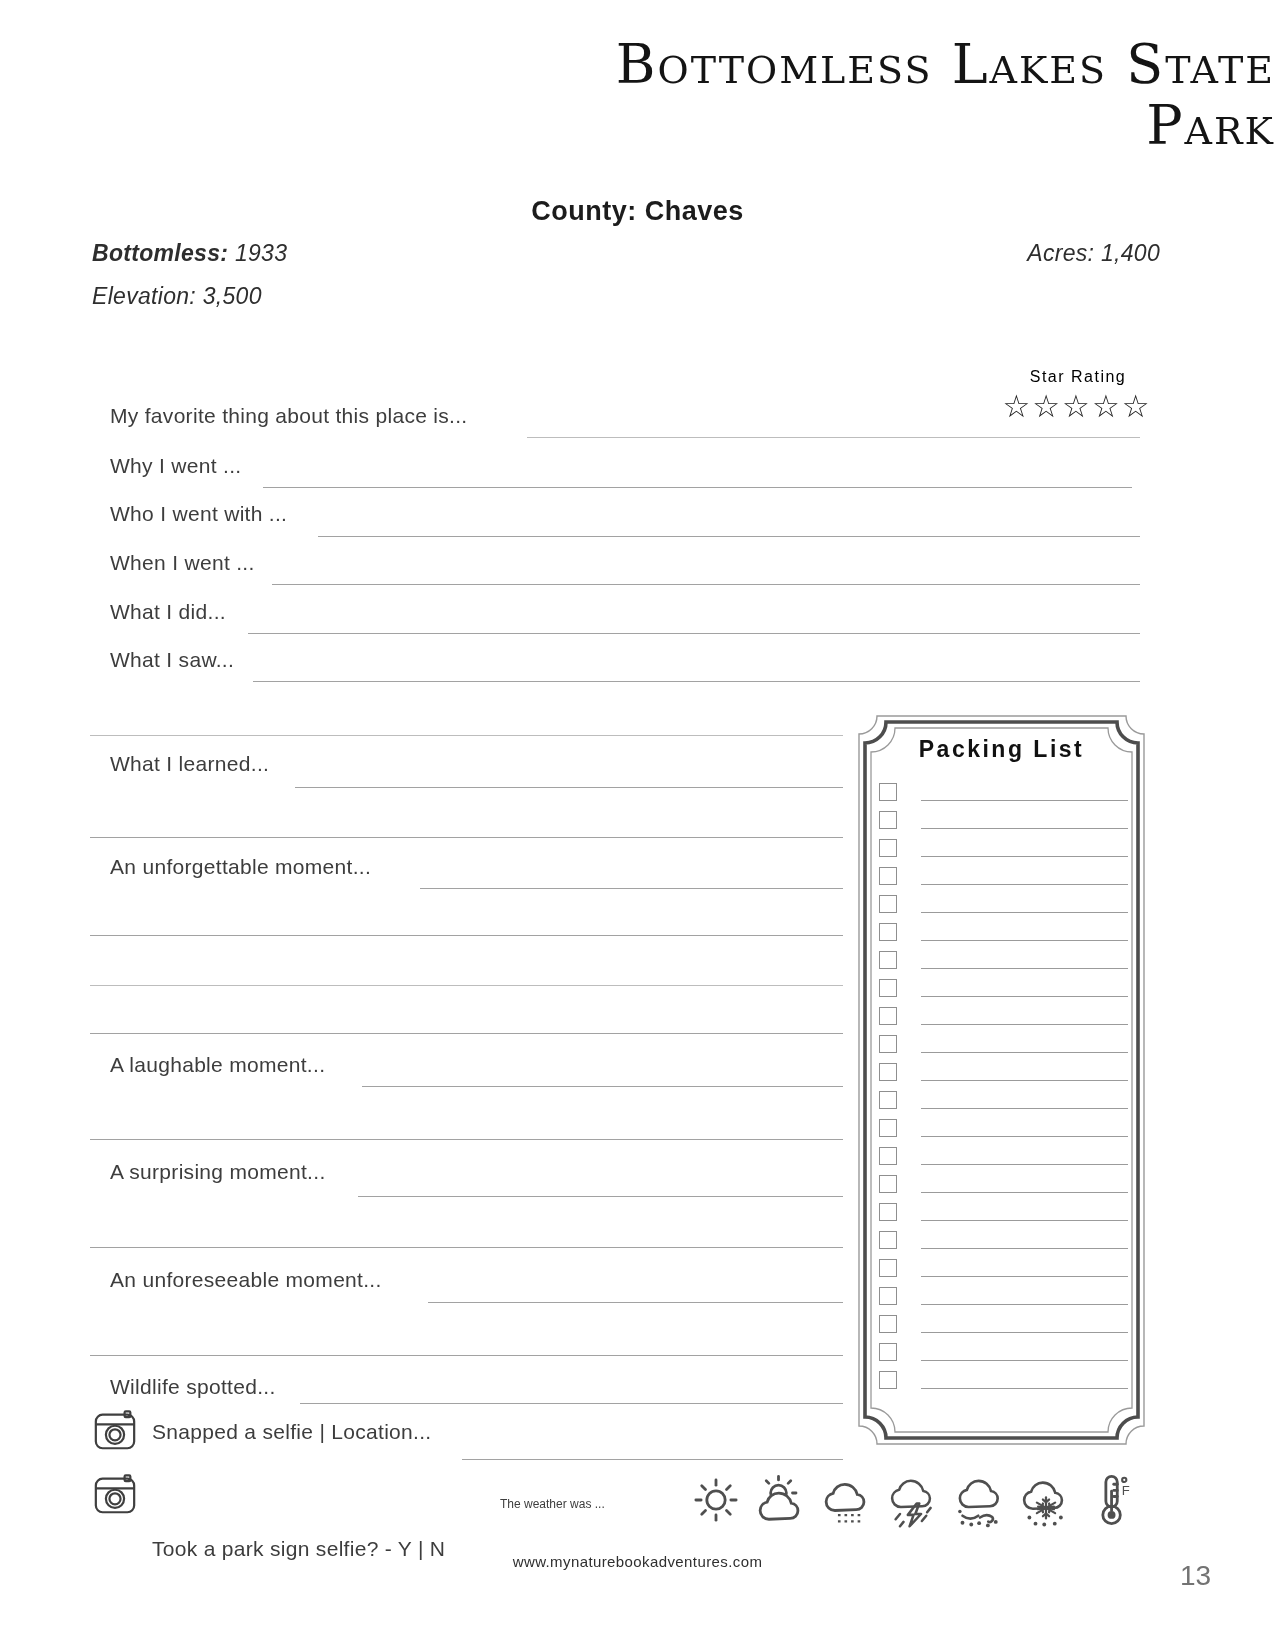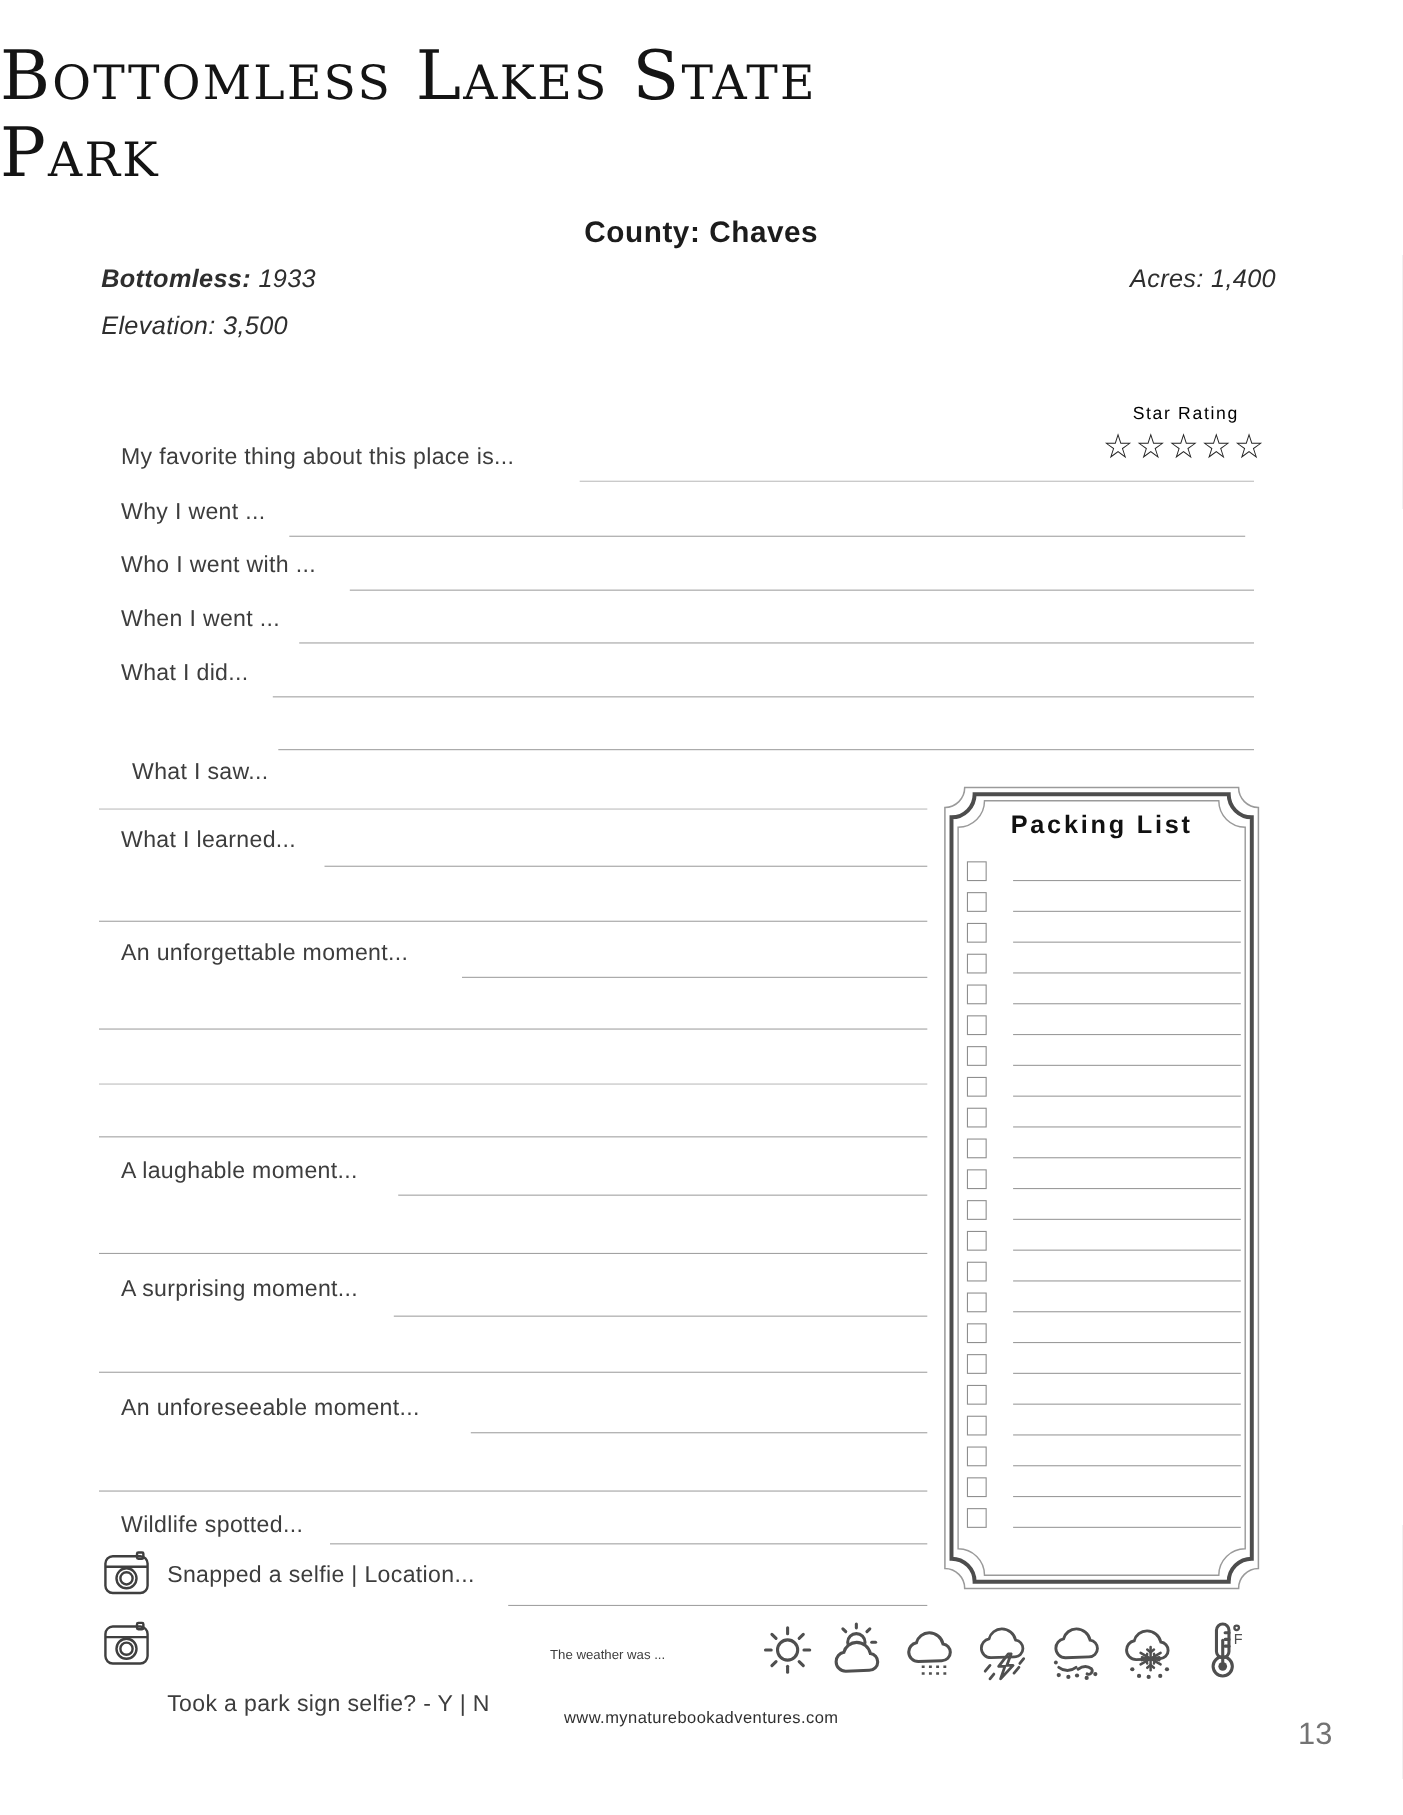--- a/index.html
+++ b/index.html
@@ -3,23 +3,23 @@
 <meta charset="utf-8">
 <style>
   html,body{margin:0;padding:0;background:#e8e8e8;}
   .page{
     position:relative;width:1275px;height:1650px;margin:0 auto;background:#ffffff;
     font-family:"Liberation Sans","DejaVu Sans",sans-serif;color:#3c3c3c;overflow:hidden;
   }
   .abs{position:absolute;}
   
   .title{
-    left:0;top:34px;width:100%;text-align:left;
+    left:0;top:34px;width:100%;text-align:right;
     font-family:"DejaVu Serif","Liberation Serif",serif;
-    font-variant:small-caps;font-size:62px;line-height:1.13;color:#141414;
+    font-variant:small-caps;font-size:54px;line-height:1.13;color:#141414;
     letter-spacing:2px;font-weight:500;
   }
   .county{left:0;top:196px;width:100%;text-align:center;font-size:27px;font-weight:bold;color:#1c1c1c;letter-spacing:.5px;}
   .meta{font-style:italic;font-size:23px;color:#2e2e2e;letter-spacing:.3px;}
   .meta b{font-weight:bold;}
   
   .star-label{right:112px;top:368px;width:170px;text-align:center;font-size:16px;letter-spacing:1.5px;color:#000000;}
   .star-row{right:108px;top:388px;width:180px;text-align:center;font-size:31px;color:#222;}
   .star{letter-spacing:2px;cursor:pointer;font-family:"DejaVu Sans",sans-serif;}
   
@@ -76,21 +76,21 @@
 
   <span class="abs prompt" style="left:110px;top:502px;">Who I went with ...</span>
   <div class="abs hline" style="left:318px;top:536px;width:822px;"></div>
 
   <span class="abs prompt" style="left:110px;top:551px;">When I went ...</span>
   <div class="abs hline" style="left:272px;top:584px;width:868px;"></div>
 
   <span class="abs prompt" style="left:110px;top:600px;">What I did...</span>
   <div class="abs hline" style="left:248px;top:633px;width:892px;"></div>
 
-  <span class="abs prompt" style="left:120px;top:648px;margin-top:42px;">What I saw...</span>
+  <span class="abs prompt" style="left:110px;top:648px;">What I saw...</span>
   <div class="abs hline" style="left:253px;top:681px;width:887px;"></div>
 
   <div class="abs hline light" style="left:90px;top:735px;width:753px;"></div>
   <div class="abs hline" style="left:90px;top:837px;width:753px;"></div>
   <div class="abs hline" style="left:90px;top:935px;width:753px;"></div>
   <div class="abs hline light" style="left:90px;top:985px;width:753px;"></div>
   <div class="abs hline" style="left:90px;top:1033px;width:753px;"></div>
   <div class="abs hline" style="left:90px;top:1139px;width:753px;"></div>
   <div class="abs hline" style="left:90px;top:1247px;width:753px;"></div>
   <div class="abs hline" style="left:90px;top:1355px;width:753px;"></div>

